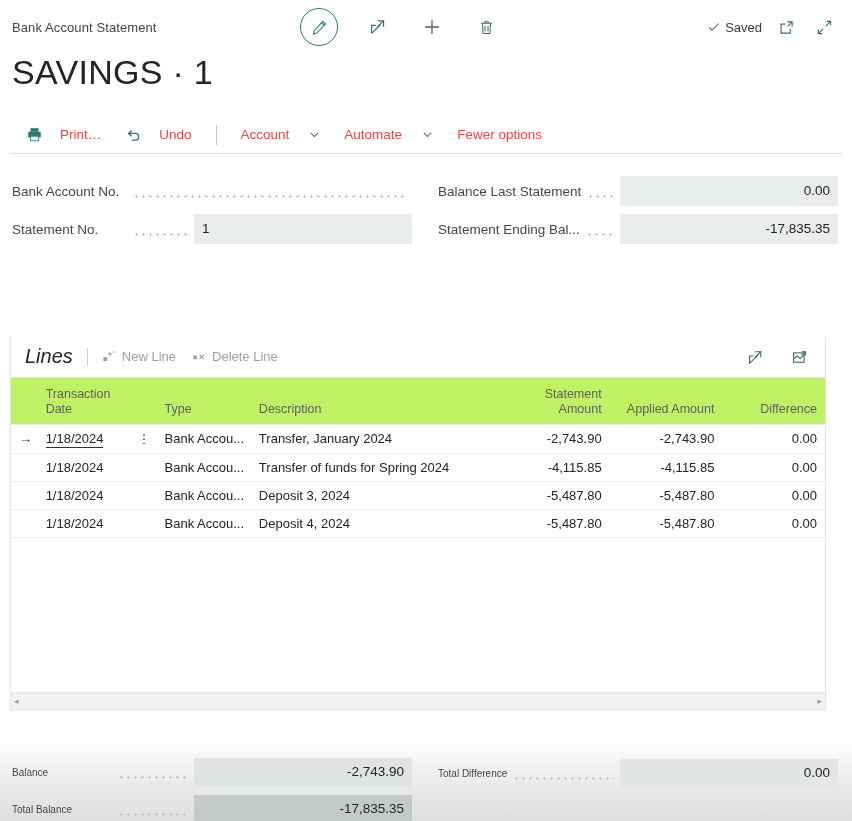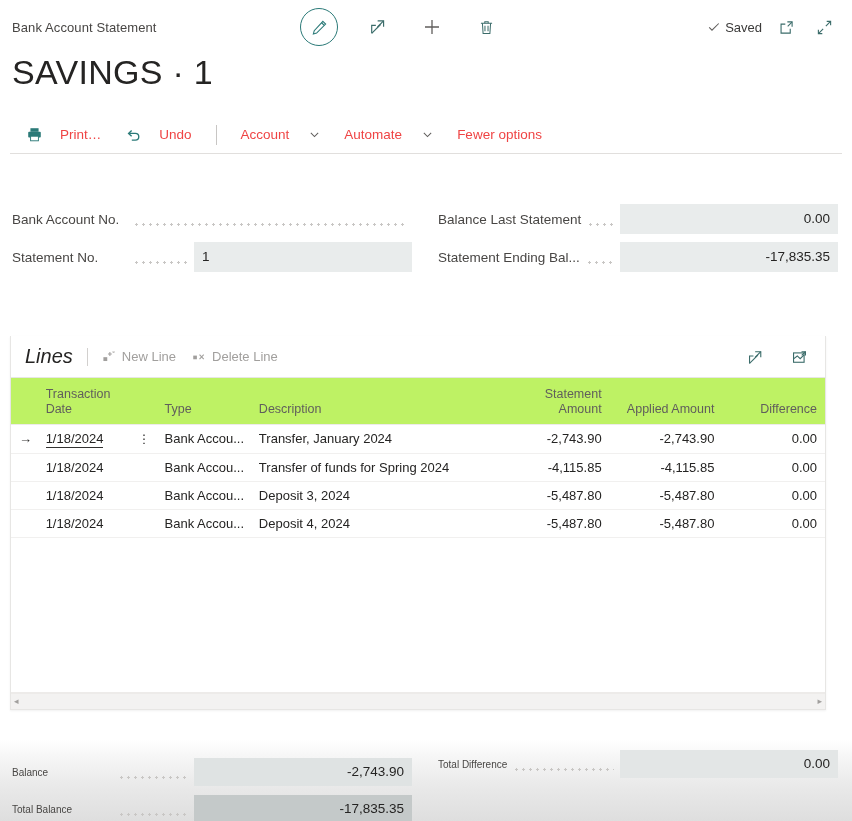--- a/index.html
+++ b/index.html
@@ -96,21 +96,21 @@
   }
   .chev { margin-left: 3px; }
 
   
   .fields {
     position: relative;
     margin-top: 22px;
     padding-left: 12px;
     padding-right: 12px;
   }
-  .fcol { position: absolute; margin-top: 28px; }
+  .fcol { position: absolute; }
   .fcol.left { left: 12px; top: 0; width: 400px; }
   .fcol.right { left: 438px; top: 0; width: 400px; }
   .frow {
     display: flex; align-items: center;
     height: 30px;
     margin-bottom: 8px;
   }
   .flabel {
     font-size: 13.5px;
     color: #484644;
@@ -260,21 +260,21 @@
   
   .totals {
     position: absolute;
     left: 0; top: 740px;
     width: 852px; height: 81px;
     background: linear-gradient(180deg, #ffffff 0%, #f7f7f7 18%, #e9e9e9 58%, #dedede 100%);
     padding-top: 10px;
   }
   .totals-inner { position: relative; height: 100%; }
   .tcol.left { position: absolute; left: 12px; top: 8px; width: 400px; }
-  .tcol.right { position: absolute; left: 438px; top: 0; width: 400px; }
+  .tcol.right { position: absolute; left: 438px; top: 9px; width: 400px; }
   .trow { display: flex; align-items: center; height: 28px; margin-bottom: 9px; }
   .tlabel { font-size: 10px; color: #484644; white-space: nowrap; }
   .tcol.left .tlabel { width: 100px; }
   .tbox {
     flex: 0 0 auto;
     width: 218px; height: 28px; line-height: 28px;
     font-size: 13.5px; color: #252423;
     text-align: right; padding: 0 8px;
     white-space: nowrap;
   }

